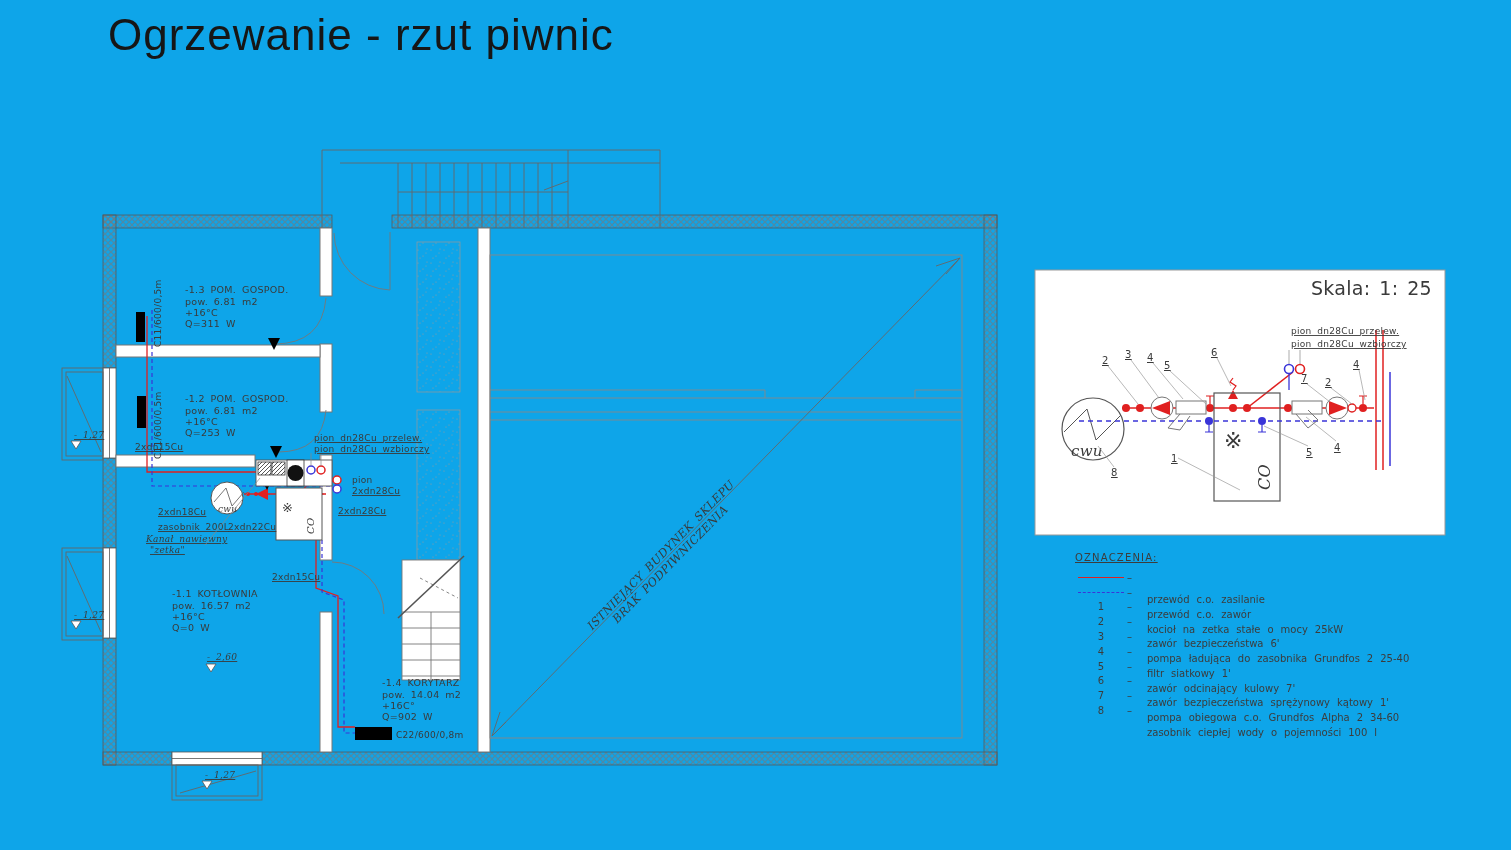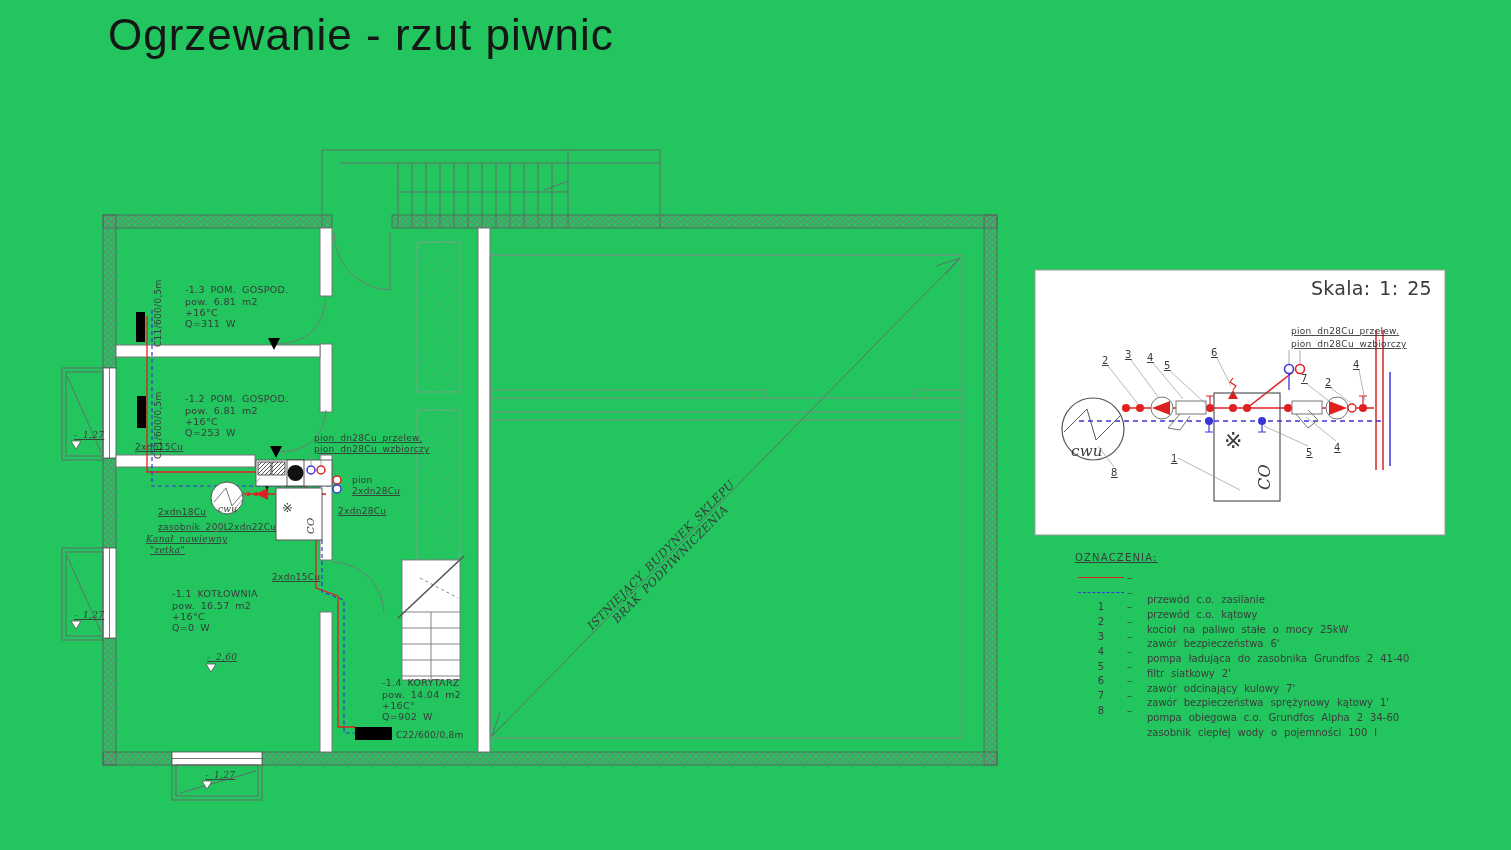--- a/index.html
+++ b/index.html
@@ -1,16 +1,16 @@
 <!DOCTYPE html>
 <html><head>
 <meta charset="utf-8">
 <style>
   html,body{margin:0;padding:0;background:#ffffff;}
-  .page{position:relative;width:1511px;height:850px;background:#22c55e;overflow:hidden;
+  .page{position:relative;width:1511px;height:850px;background:#0ea5e9;overflow:hidden;
         font-family:"DejaVu Sans",sans-serif;}
   .title{position:absolute;left:108px;top:10px;margin:0;font-family:"Liberation Sans",sans-serif;
          font-weight:300;font-size:44px;letter-spacing:1px;color:#161616;}
   svg{position:absolute;left:0;top:0;}
   svg text{font-family:"DejaVu Sans",sans-serif;fill:#3a3a3a;word-spacing:2.5px;letter-spacing:.3px;}
   .cad{font-size:9.5px;}
   .cads{font-size:9px;}
   .ser{font-family:"DejaVu Serif",serif;font-style:italic;}
   .und{text-decoration:underline;}
   
@@ -357,41 +357,41 @@
   <div class="legend">
     <div class="lhead">OZNACZENIA:</div>
     <div class="lrow">
       <span class="lkey"><span class="lsample supply"></span></span>
       <span class="ldash">–</span>
       <span class="ltext">przewód c.o. zasilanie</span>
     </div>
     <div class="lrow">
       <span class="lkey"><span class="lsample return"></span></span>
       <span class="ldash">–</span>
-      <span class="ltext">przewód c.o. kątowy</span>
+      <span class="ltext">przewód c.o. zawór</span>
     </div>
     <div class="lrow">
       <span class="lkey">1</span>
       <span class="ldash">–</span>
-      <span class="ltext">kocioł na paliwo stałe o mocy 25kW</span>
+      <span class="ltext">kocioł na zetka stałe o mocy 25kW</span>
     </div>
     <div class="lrow">
       <span class="lkey">2</span>
       <span class="ldash">–</span>
       <span class="ltext">zawór bezpieczeństwa 6'</span>
     </div>
     <div class="lrow">
       <span class="lkey">3</span>
       <span class="ldash">–</span>
-      <span class="ltext">pompa ładująca do zasobnika Grundfos 2 41-40</span>
+      <span class="ltext">pompa ładująca do zasobnika Grundfos 2 25-40</span>
     </div>
     <div class="lrow">
       <span class="lkey">4</span>
       <span class="ldash">–</span>
-      <span class="ltext">filtr siatkowy 2'</span>
+      <span class="ltext">filtr siatkowy 1'</span>
     </div>
     <div class="lrow">
       <span class="lkey">5</span>
       <span class="ldash">–</span>
       <span class="ltext">zawór odcinający kulowy 7'</span>
     </div>
     <div class="lrow">
       <span class="lkey">6</span>
       <span class="ldash">–</span>
       <span class="ltext">zawór bezpieczeństwa sprężynowy kątowy 1'</span>

